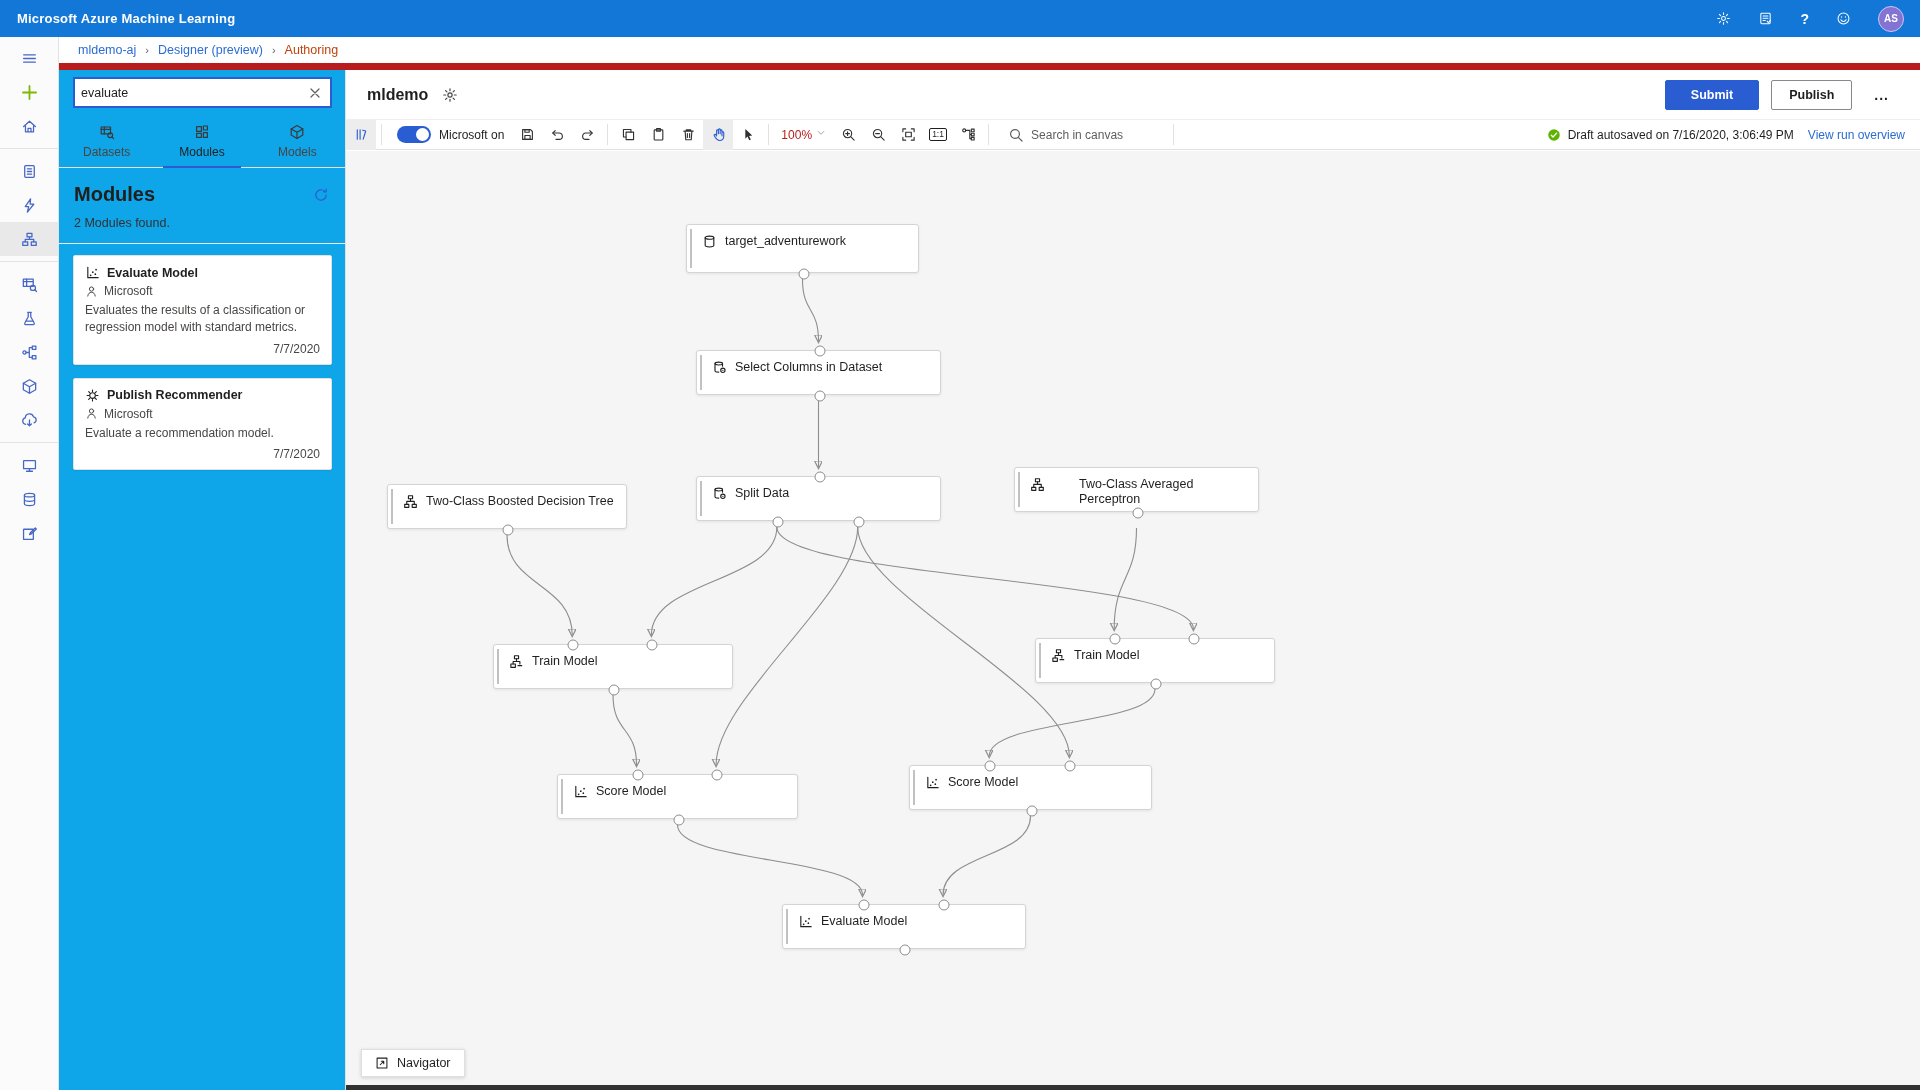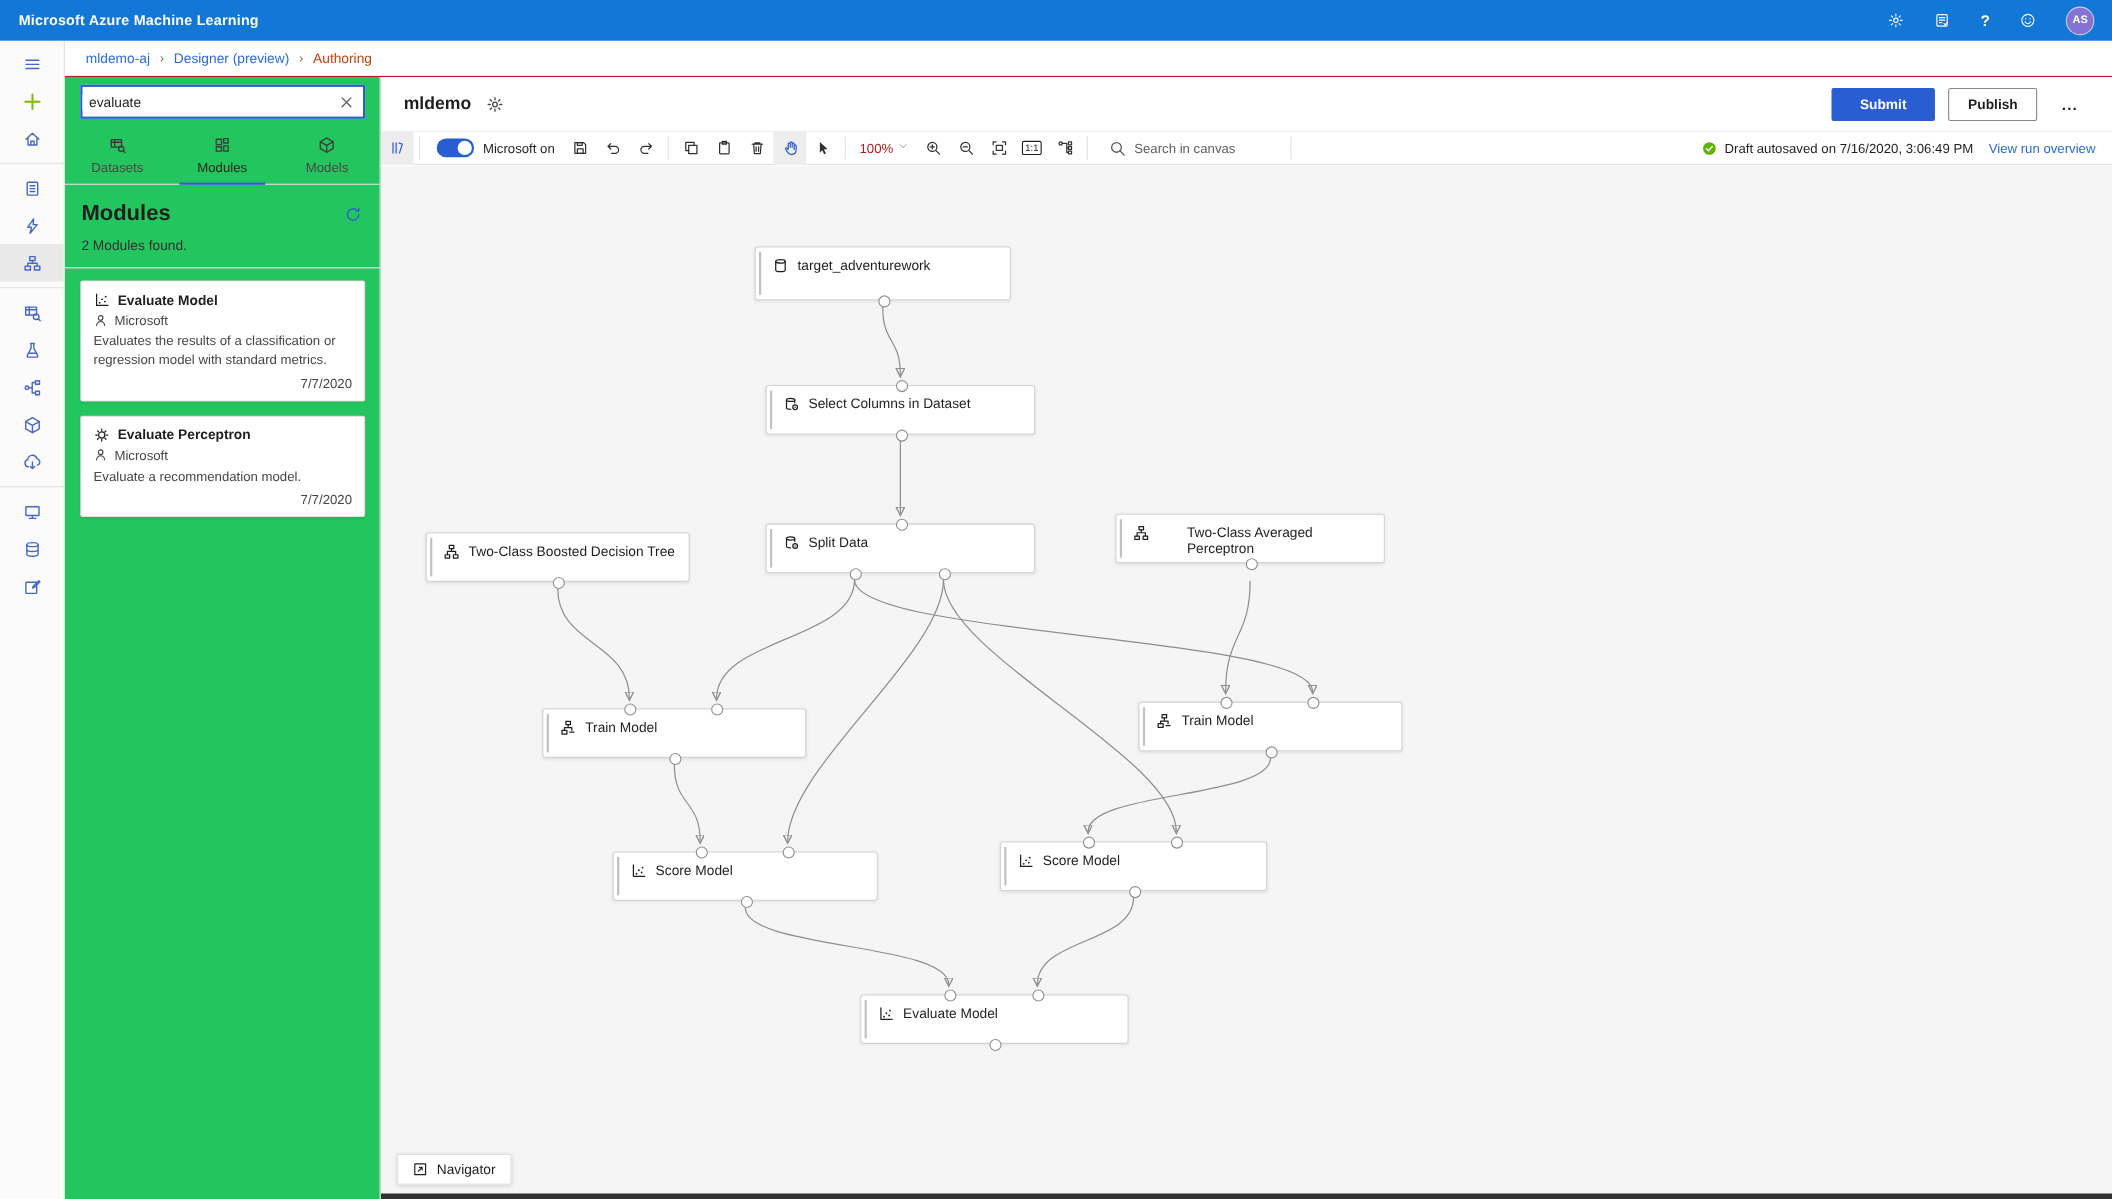--- a/index.html
+++ b/index.html
@@ -24,27 +24,27 @@
     border-right:1px solid #e3e3e3;display:flex;flex-direction:column;align-items:stretch;z-index:40;padding-top:4px}
   .rail-item{height:34px;display:flex;align-items:center;justify-content:center;color:#4667c6;cursor:pointer}
   .rail-item svg{width:17px;height:17px}
   .rail-item.active{background:#e9e9e9}
   .rail-item.plus{color:#7cb900}
   .rail-item.plus svg{width:19px;height:19px;stroke-width:1.5}
   .rail-div{height:1px;background:#e3e3e3;margin:5px 0}
 
   
   .crumbs{position:absolute;left:59px;top:37px;right:0;height:33px;background:#fff;
-    border-bottom:1px solid #b91c1c;display:flex;align-items:center;padding-left:19px;font-size:12.5px;z-index:30}
+    border-bottom:7px solid #b91c1c;display:flex;align-items:center;padding-left:19px;font-size:12.5px;z-index:30}
   .crumb-link{color:#2b6cd4;cursor:pointer}
   .crumb-cur{color:#c2410c}
   .crumb-sep{color:#605e5c;margin:0 9px;font-size:11px}
 
   
-  .panel{position:absolute;left:59px;top:70px;width:287px;bottom:0;background:#22c55e;
+  .panel{position:absolute;left:59px;top:70px;width:287px;bottom:0;background:#0ea5e9;
     border-right:1px solid #e1e1e1;z-index:20}
   .searchbox{margin:7px 13px 4px 14px;height:31px;border:2px solid #2b5dd2;display:flex;align-items:center;background:#fff}
   .searchbox input{flex:1;border:0;outline:0;font-size:12.5px;padding:0 6px;
     font-family:"Liberation Sans",sans-serif;color:#201f1e;min-width:0}
   .searchbox .icon{color:#605e5c;margin-right:7px;cursor:pointer}
   .tabs{display:flex;height:52px;border-bottom:1px solid #e1e1e1;margin-top:8px}
   .tab{flex:1;display:flex;flex-direction:column;align-items:center;justify-content:center;
     gap:5px;position:relative;cursor:pointer;color:#484644}
   .tab .icon{color:#3b3a39}
   .tab-label{font-size:12px}
@@ -360,21 +360,21 @@
       <div class="mcard-date">7/7/2020</div>
     </div>
     <div class="mcard">
       <div class="mcard-title">
         <span class="icon">
             <svg viewBox="0 0 16 16" aria-hidden="true">
               <circle cx="8" cy="8" r="3"></circle>
               <path d="M8 2.2v1.6M8 12.2v1.6M2.2 8h1.6M12.2 8h1.6M3.9 3.9L5 5M11 11l1.1 1.1M12.1 3.9L11 5M5 11l-1.1 1.1"></path>
             </svg>
           </span>
-        <span>Evaluate Perceptron</span>
+        <span>Publish Recommender</span>
       </div>
       <div class="mcard-vendor">
         <span class="icon">
             <svg viewBox="0 0 16 16" aria-hidden="true">
               <circle cx="8" cy="5" r="2.6"></circle>
               <path d="M3.4 13.6c.5-3.1 2.1-4.6 4.6-4.6s4.1 1.5 4.6 4.6"></path>
             </svg>
           </span>
         <span>Microsoft</span>
       </div>

